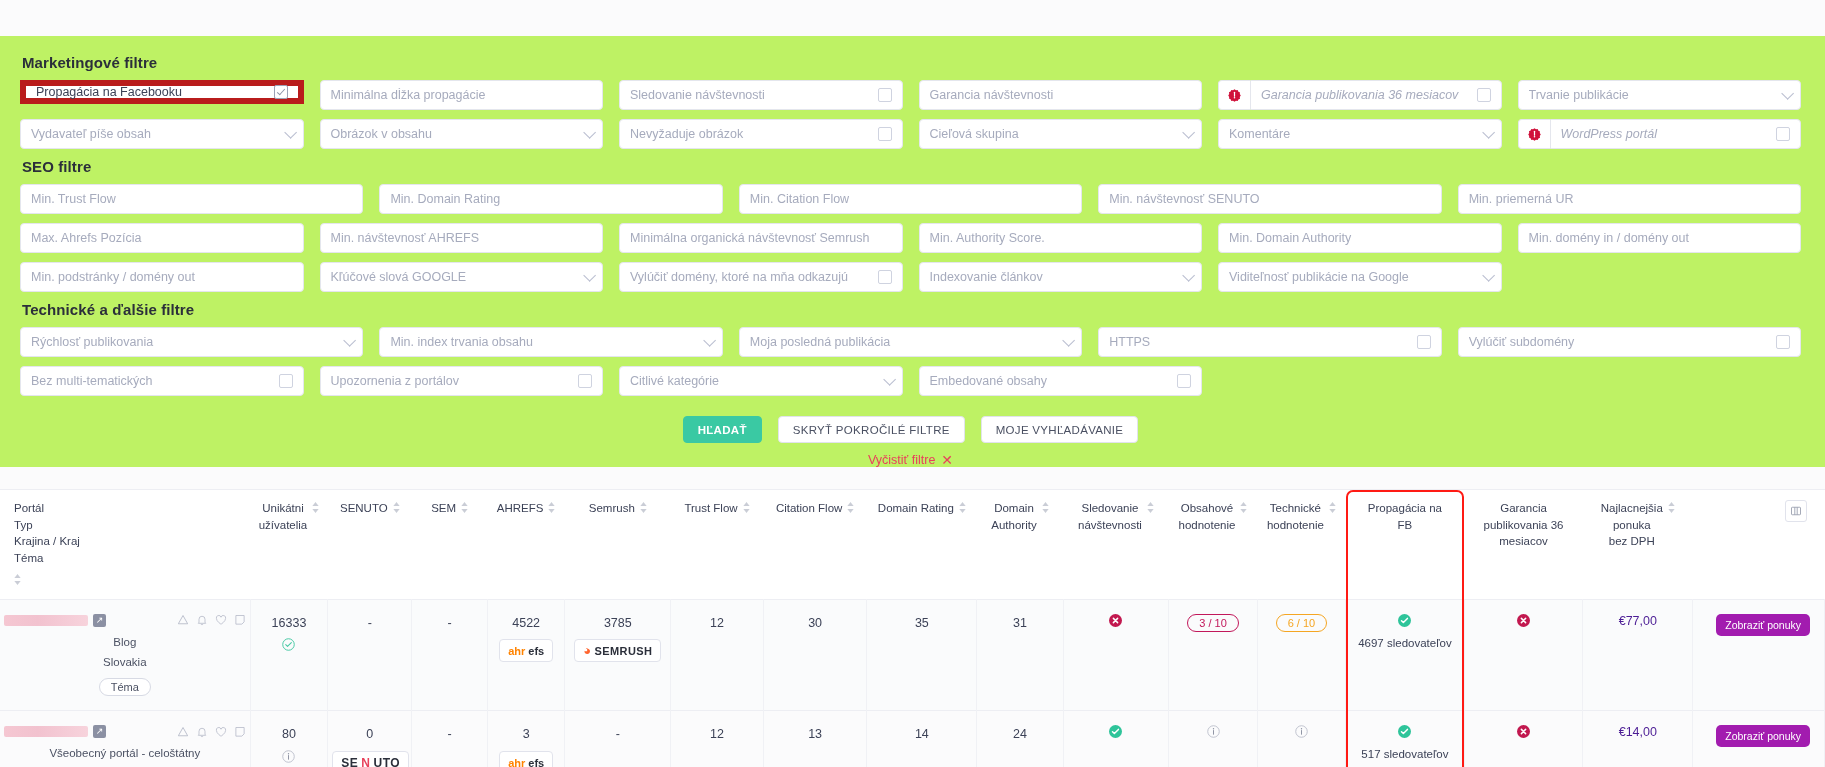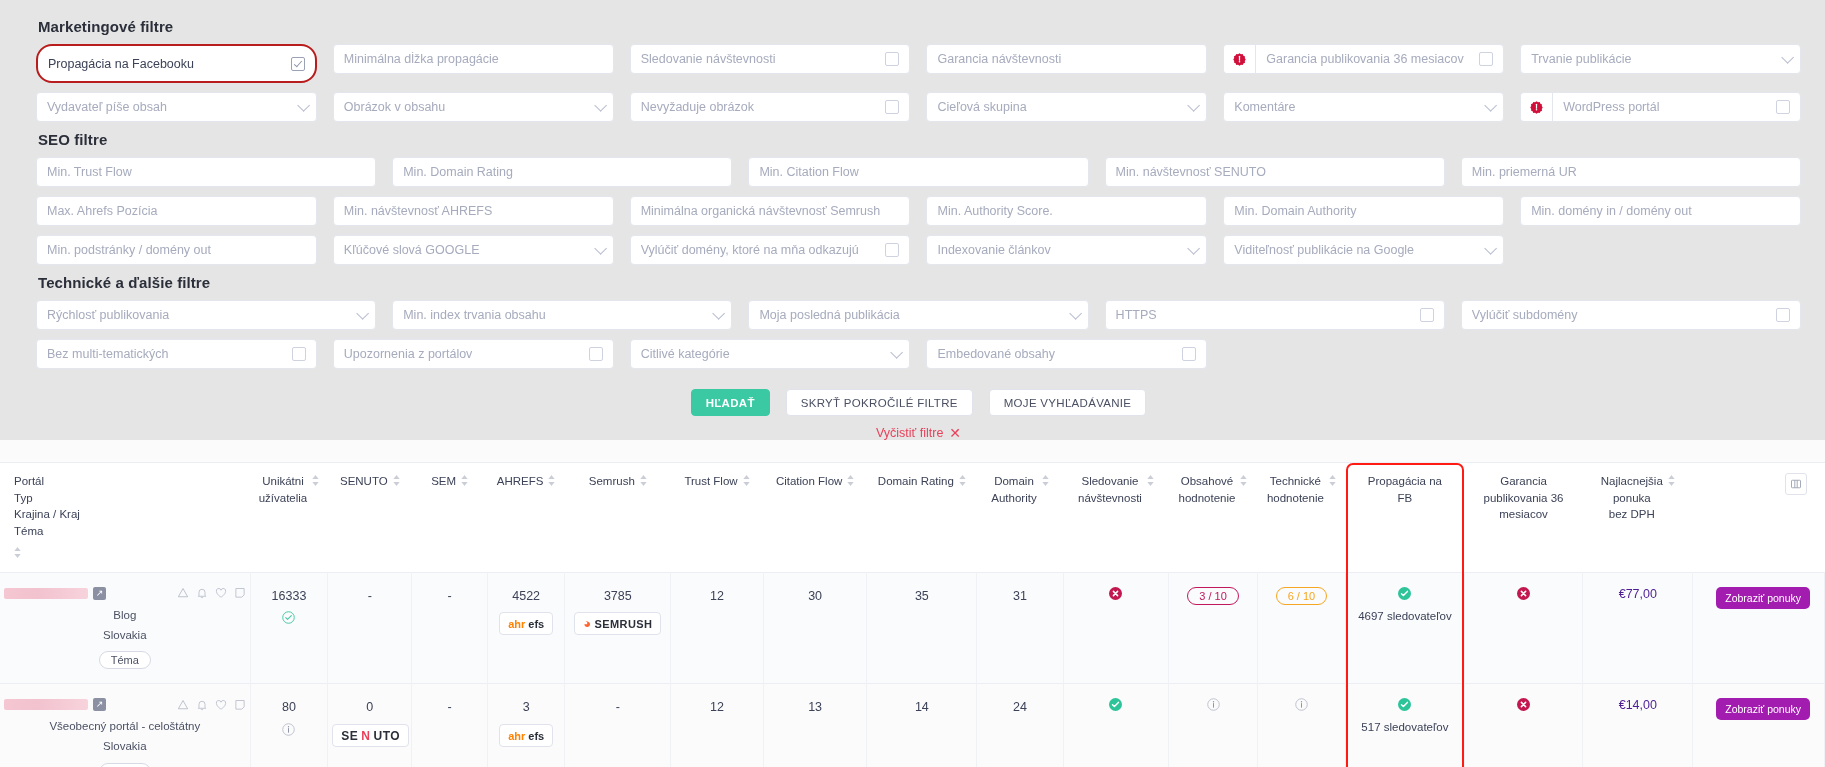--- a/index.html
+++ b/index.html
@@ -6,21 +6,21 @@
   html, body { margin: 0; padding: 0; }
   body {
     width: 1825px;
     height: 767px;
     background: #fbfbfc;
     font-family: "Liberation Sans", sans-serif;
     font-size: 13px;
     color: #3c4257;
     overflow: hidden;
   }
-  .filters-wrap { padding: 10px 24px 0 36px; background: #e5e5e5; }
+  .filters-wrap { padding: 10px 24px 0 20px; background: #bef264; margin-top: 36px; }
   .section-title {
     font-size: 15px;
     font-weight: 700;
     color: #2b2f3a;
     margin: 8px 0 9px 2px;
     letter-spacing: .1px;
   }
   .filter-row { display: flex; gap: 16px; margin-bottom: 9px; }
   .fcell { flex: 1 1 0; min-width: 0; }
   .field {
@@ -62,36 +62,36 @@
     transform: rotate(42deg);
   }
   .caret {
     flex: 0 0 auto; margin-left: 6px;
     width: 9px; height: 9px;
     border: solid #b9bed0;
     border-width: 0 1.4px 1.4px 0;
     transform: rotate(45deg) translateY(-3px);
   }
   .field.hl {
-    border: 2px solid #b91c1c;
-    border-radius: 16px;
-    height: 39px;
+    border: 6px solid #b91c1c;
+    border-radius: 0;
+    height: 24px;
   }
   .field.hl .chk { border-color: #9ca2b6; }
   .prefixed { display: flex; gap: 0; align-items: stretch; width: 100%; }
   .pfx {
     width: 32px;
     border: 1px solid #e4e6ed;
     border-right: none;
     border-radius: 4px 0 0 4px;
     background: #fff;
     display: flex; align-items: center; justify-content: center;
     flex: 0 0 32px;
   }
-  .pfx + .field { border-radius: 0 4px 4px 0; }
+  .pfx + .field { border-radius: 0 4px 4px 0; font-style: italic; }
   .badge-ico { width: 13px; height: 13px; display:block; }
 
   .btn-row {
     display: flex; justify-content: center; align-items: center;
     gap: 16px; margin-top: 20px;
   }
   .btn {
     height: 27px; padding: 0 14px;
     border-radius: 4px;
     display: flex; align-items: center; justify-content: center;

